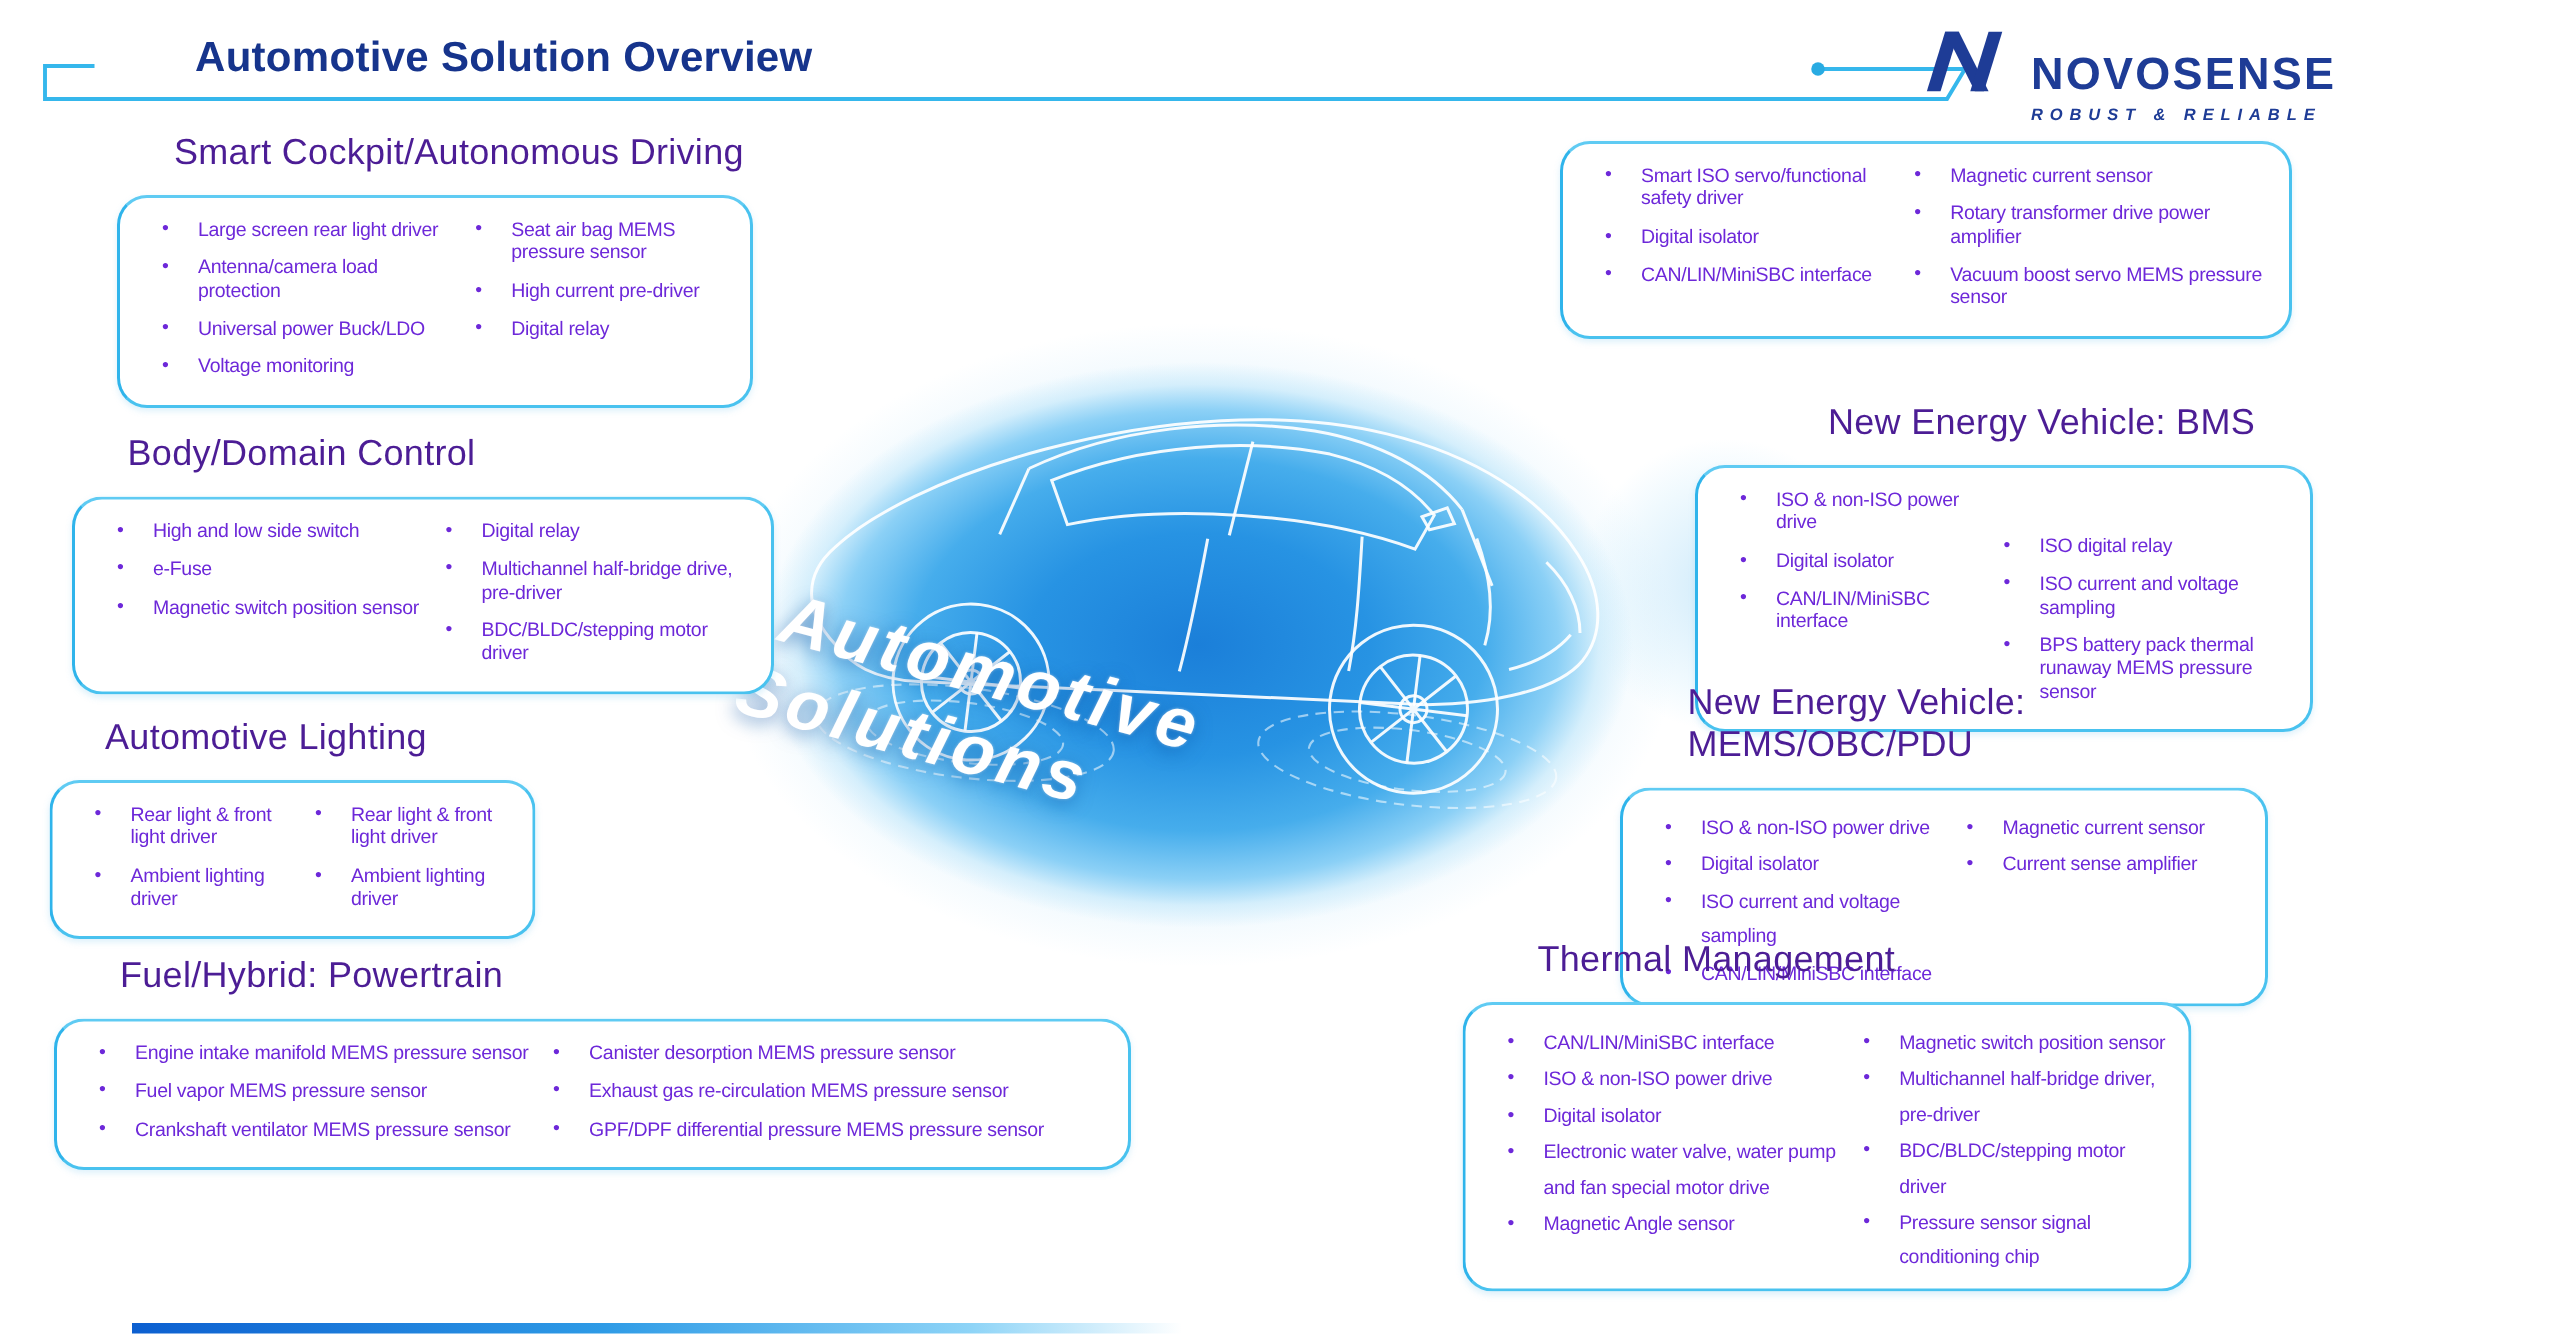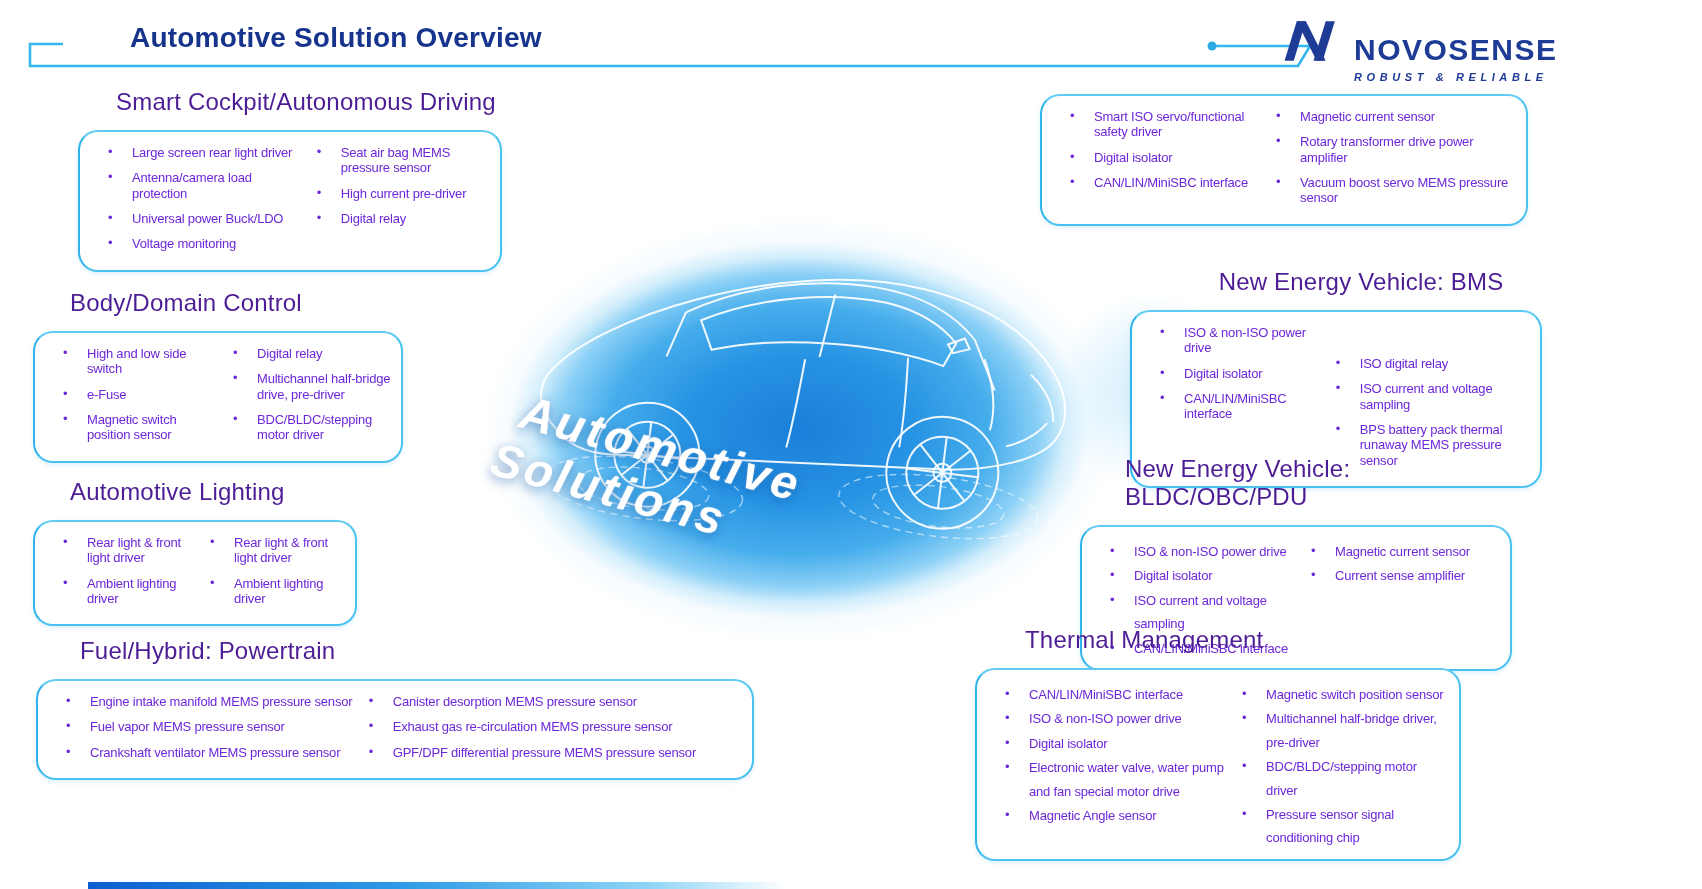--- a/index.html
+++ b/index.html
@@ -53,21 +53,21 @@
     box-shadow:0 2px 4px rgba(120,200,240,0.25); }
   .box ul { list-style:none; margin:0; padding:0; }
   .box li { position:relative; padding-left:36px; margin-bottom:10px;
     font-size:13px; line-height:1.18; letter-spacing:-0.2px; color:#6d28d9; }
   .box li::before { content:"\2022"; position:absolute; left:12px; top:-1px; font-size:13px; }
 
   
   #sec-smart   { left:78px;  top:88px;  width:424px; }  #sec-smart h2   { padding-left:38px; }
   #sec-smart   .c1 { flex:0 0 53%; } #sec-smart .c2 { flex:0 0 47%; }
 
-  #sec-body    { left:33px;  top:289px; width:370px; }  #sec-body h2    { padding-left:37px; }
+  #sec-body    { left:48px;  top:289px; width:468px; }  #sec-body h2    { padding-left:37px; }
   #sec-body    .c1 { flex:0 0 50%; } #sec-body .c2 { flex:0 0 50%; }
 
   #sec-light   { left:33px;  top:478px; width:324px; }  #sec-light h2   { padding-left:37px; }
   #sec-light   .c1 { flex:0 0 50%; } #sec-light .c2 { flex:0 0 50%; }
 
   #sec-fuel    { left:36px;  top:637px; width:718px; }  #sec-fuel h2    { padding-left:44px; }
   #sec-fuel    .c1 { flex:0 0 44%; } #sec-fuel .c2 { flex:0 0 56%; }
 
   #sec-inv     { left:1040px; top:94px; width:488px; }  #sec-inv h2     { padding-left:38px; }
   #sec-inv     .c1 { flex:0 0 45%; } #sec-inv .c2 { flex:0 0 55%; }
@@ -249,21 +249,21 @@
       </ul>
       <ul class="c2">
         <li>ISO digital relay</li>
         <li>ISO current and voltage sampling</li>
         <li>BPS battery pack thermal runaway MEMS pressure sensor</li>
       </ul>
     </div>
   </div>
 
   <div class="section" id="sec-dcdc">
-    <h2>New Energy Vehicle: BLDC/OBC/PDU</h2>
+    <h2>New Energy Vehicle: MEMS/OBC/PDU</h2>
     <div class="box">
       <ul class="c1">
         <li>ISO &amp; non-ISO power drive</li>
         <li>Digital isolator</li>
         <li>ISO current and voltage sampling</li>
         <li>CAN/LIN/MiniSBC interface</li>
       </ul>
       <ul class="c2">
         <li>Magnetic current sensor</li>
         <li>Current sense amplifier</li>

